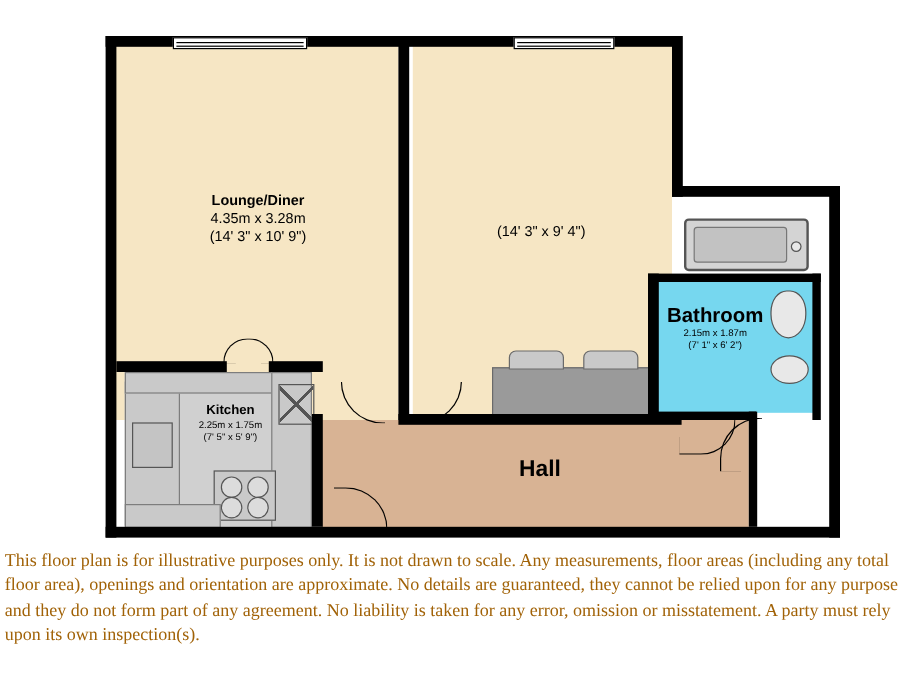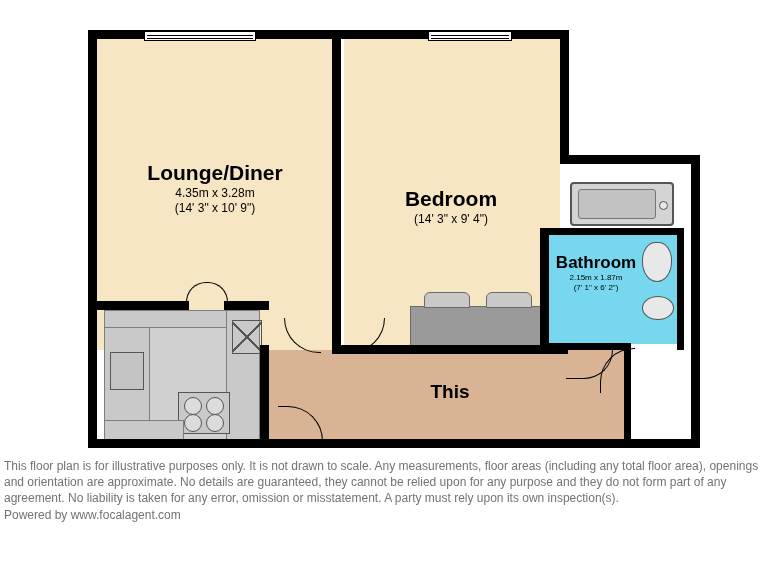--- a/index.html
+++ b/index.html
@@ -51,21 +51,21 @@
     line-height: 1.25;
     pointer-events: none;
   }
   .label .name {
     display: block;
     font-weight: bold;
   }
   .label .dim {
     display: block;
   }
-  .label-big .name { font-size: 21px; }
+  .label-big .name { font-size: 12px; }
   .label-big .dim  { font-size: 12px; }
   .label-mid .name { font-size: 19px; }
   .label-sm .name  { font-size: 11px; font-weight: bold; }
   .label-sm .dim   { font-size: 8px; }
   .label-bath .name { font-size: 17px; font-weight: bold; }
   .label-bath .dim  { font-size: 8px; }
 
   
   .fixture {
     position: absolute;
@@ -150,24 +150,25 @@
     width: 768px;
     padding: 8px 4px 0 4px;
     box-sizing: border-box;
   }
   #total-area {
     font-size: 13px;
     color: #000;
     margin: 4px 0 14px 0;
   }
   #disclaimer {
-    font-size: 12px;
+    font-size: 15px;
     line-height: 1.35;
-    color: #737373;
+    color: #a16207;
     margin: 0;
+    font-family: Liberation Serif, serif;
   }
 </style>
 </head>
 <body>
 
 <div id="page">
 
   <div id="plan">
 
     <div class="room room-lounge" style="left:96px; top:38px; width:236px; height:312px;"></div>
@@ -260,37 +261,40 @@
 
     <div class="door-arc" style="left:600px; top:348px; width:34px; height:44px; border-radius:34px 0 0 0; border-bottom:none; border-right:none;"></div>
 
     <div class="label label-big" style="left:110px; top:160px; width:210px;">
       <span class="name">Lounge/Diner</span>
       <span class="dim">4.35m x 3.28m</span>
       <span class="dim">(14' 3" x 10' 9")</span>
     </div>
 
     <div class="label label-big" style="left:348px; top:186px; width:206px;">
-      <span class="name">Bedroom</span>
       <span class="dim">(14' 3" x 9' 4")</span>
     </div>
 
+    <div class="label label-sm" style="left:152px; top:336px; width:80px;">
+      <span class="name">Kitchen</span>
+      <span class="dim">2.25m x 1.75m</span>
+      <span class="dim">(7' 5" x 5' 9")</span>
+    </div>
 
     <div class="label label-bath" style="left:550px; top:252px; width:92px;">
       <span class="name">Bathroom</span>
       <span class="dim">2.15m x 1.87m</span>
       <span class="dim">(7' 1" x 6' 2")</span>
     </div>
 
     <div class="label label-mid" style="left:390px; top:380px; width:120px;">
-      <span class="name">This</span>
+      <span class="name">Hall</span>
     </div>
 
   </div>
 
   <div id="footer">
     <p id="disclaimer">
       <span>This floor plan is for illustrative purposes only. It is not drawn to scale. Any measurements, floor areas (including any total floor area), openings and orientation are approximate. No details are guaranteed, they cannot be relied upon for any purpose and they do not form part of any agreement. No liability is taken for any error, omission or misstatement. A party must rely upon its own inspection(s).</span><br>
-      <span>Powered by www.focalagent.com</span>
     </p>
   </div>
 
 </div>
 
 </body></html>

